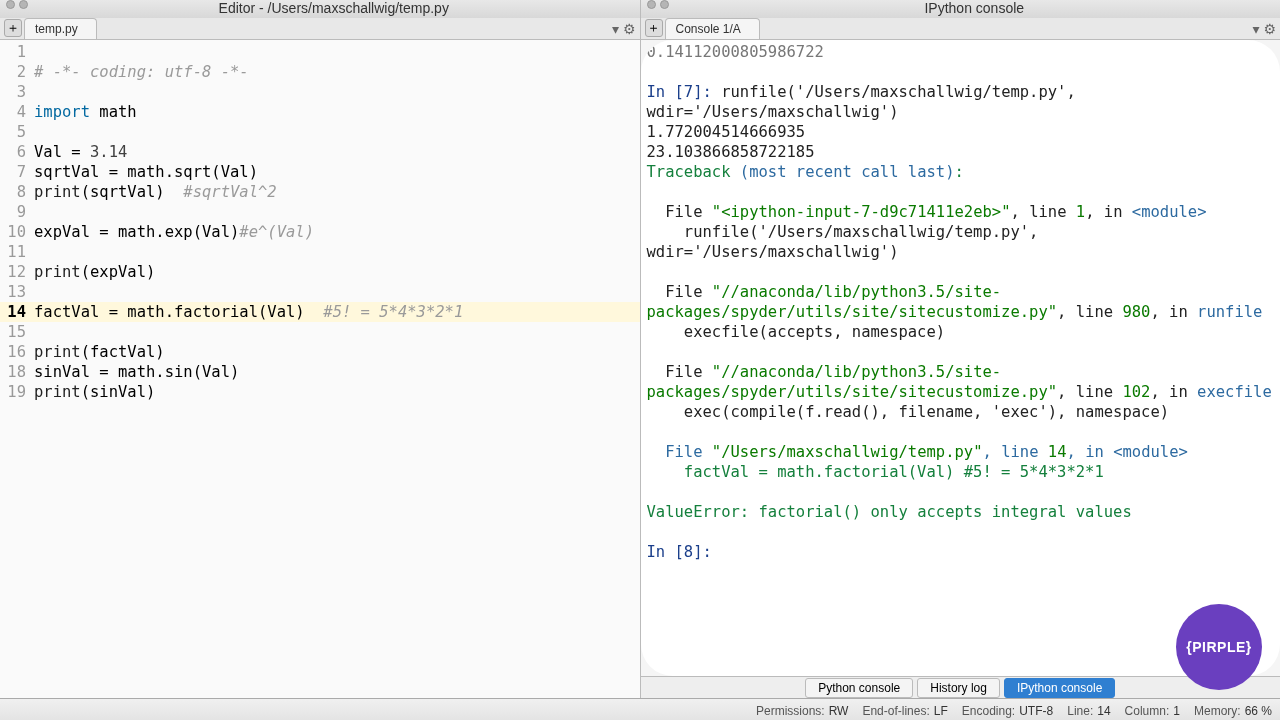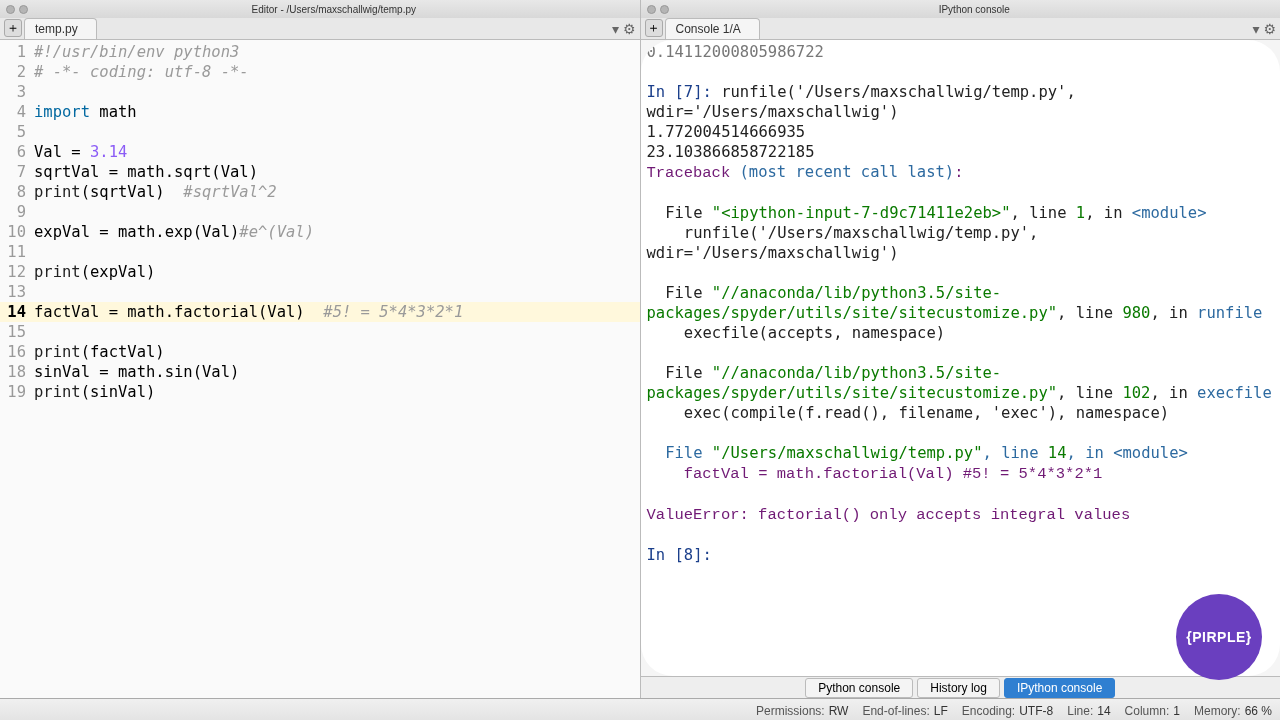--- a/index.html
+++ b/index.html
@@ -6,21 +6,21 @@
 body {
   font-family: -apple-system, BlinkMacSystemFont, "Segoe UI", sans-serif;
   width: 1280px; height: 720px; overflow: hidden;
   background: #ececec; font-size: 13px;
 }
 .workspace { display: flex; width: 100%; height: 698px; }
 .pane { flex: 1; display: flex; flex-direction: column; border-right: 1px solid #bbb; background: #f5f5f5; }
 .pane:last-child { border-right: none; }
 .titlebar {
   height: 18px; background: linear-gradient(#e8e8e8,#d8d8d8);
-  display: flex; align-items: center; padding: 0 6px; font-size: 10px; color: #444;
+  display: flex; align-items: flex-start; padding: 0 6px; font-size: 14px; color: #444;
 }
 .traffic { display: flex; gap: 4px; margin-right: 6px; }
 .dot { width: 9px; height: 9px; border-radius: 50%; background: #b5b5b5; border:1px solid #999; }
 .titlebar-title { flex:1; text-align:center; color:#333; }
 .tabbar {
   height: 22px; background: #e8e8e8; display:flex; align-items:end; padding-left:4px;
   border-bottom:1px solid #bbb;
 }
 .tab {
   padding: 3px 18px 3px 10px; background:#f5f5f5; border:1px solid #bbb; border-bottom:none;
@@ -33,45 +33,45 @@
   flex:1; overflow:auto; background:#fafafa; font-family: Menlo, Consolas, monospace;
   font-size: 15.5px; line-height: 20px; padding-top:2px;
 }
 .line { display:flex; white-space:pre;}
 .ln { width:34px; text-align:right; color:#999; padding-right:8px; user-select:none;}
 .line.hl { background:#fff8dc;}
 .line.hl .ln{ font-weight:bold; color:#000;}
 .cm-comment{ color:#9a9a9a; font-style:italic;}
 .cm-kw{ color:#0369a1;}
 .cm-fn{ color:#222;}
-.cm-num{ color:#8b5cf6;}
+.cm-num{ color:#404040;}
 .console {
   flex:1; overflow:auto; background:#fff; font-family: Menlo, Consolas, monospace;
   font-size:15.5px; line-height:20px; padding:2px 6px 8px 6px; color:#222;border-radius:32px;
 }
-.c-red{ color:#701a75;font-family:Liberation Mono, monospace;}
+.c-red{ color:#15803d;}
 .c-blue{ color:#2d6aa0;}
 .c-green{ color:#0a7a00;}
 .c-navy{ color:#1b3f8b;}
 .c-gray{ color:#777;}
 .bottom-tabs{
   height:22px; background:#eee; border-top:1px solid #bbb; display:flex; justify-content:center; align-items:center; gap:0;
 }
 .btab{ padding:2px 12px; font-size:12px; border:1px solid #bbb; background:#f4f4f4; border-radius:3px; margin:0 2px; }
 .btab.active{ background:#2f7fd1; color:#fff; border-color:#2f7fd1;}
 .statusbar{
   height:22px; background:linear-gradient(#f0f0f0,#e2e2e2); border-top:1px solid #aaa;
   display:flex; align-items:center; font-size:12px; color:#333; padding:12px 8px; gap:14px;
   justify-content:flex-end;
 }
 .statusbar .grp{ display:flex; gap:4px;}
 .statusbar .lbl{ color:#555;}
 .statusbar .val{ font-weight:normal;}
 .pirple{
-  position:absolute; right:18px; bottom:40px; width:86px; height:86px; border-radius:50%;
+  position:absolute; right:18px; bottom:30px; width:86px; height:86px; border-radius:50%;
   background:#6a3fbf; color:#fff; display:flex; align-items:center; justify-content:center;
   font-weight:bold; font-size:14px; letter-spacing:0.5px;
 }
 .gearicon{font-size:14px;color:#666;}
 .spacer{flex:1;}
 </style>
 </head>
 <body>
 
 <div class="workspace">
@@ -88,21 +88,21 @@
       <div class="plusbtn">＋</div>
       <div class="tab">
         <span>temp.py</span>
       </div>
       <div class="tab-opts">
         <span>▾</span>
         <span class="gearicon">⚙</span>
       </div>
     </div>
     <div class="editor" id="editor">
-        <div class="line"><span class="ln">1</span><span><span class="cm-comment">#!/usr/bin/env python3</span></span></div>
+        <div class="line"><span class="ln">1</span></div>
         <div class="line"><span class="ln">2</span><span><span class="cm-comment"># -*- coding: utf-8 -*-</span></span></div>
         <div class="line"><span class="ln">3</span><span><span></span></span></div>
         <div class="line"><span class="ln">4</span><span><span class="cm-kw">import </span><span>math</span></span></div>
         <div class="line"><span class="ln">5</span><span><span></span></span></div>
         <div class="line"><span class="ln">6</span><span><span>Val = </span><span class="cm-num">3.14</span></span></div>
         <div class="line"><span class="ln">7</span><span><span>sqrtVal = math.sqrt(Val)</span></span></div>
         <div class="line"><span class="ln">8</span><span><span class="cm-fn">print</span><span>(sqrtVal)  </span><span class="cm-comment">#sqrtVal^2</span></span></div>
         <div class="line"><span class="ln">9</span><span><span></span></span></div>
         <div class="line"><span class="ln">10</span><span><span>expVal = math.exp(Val)</span><span class="cm-comment">#e^(Val)</span></span></div>
         <div class="line"><span class="ln">11</span><span><span></span></span></div>

